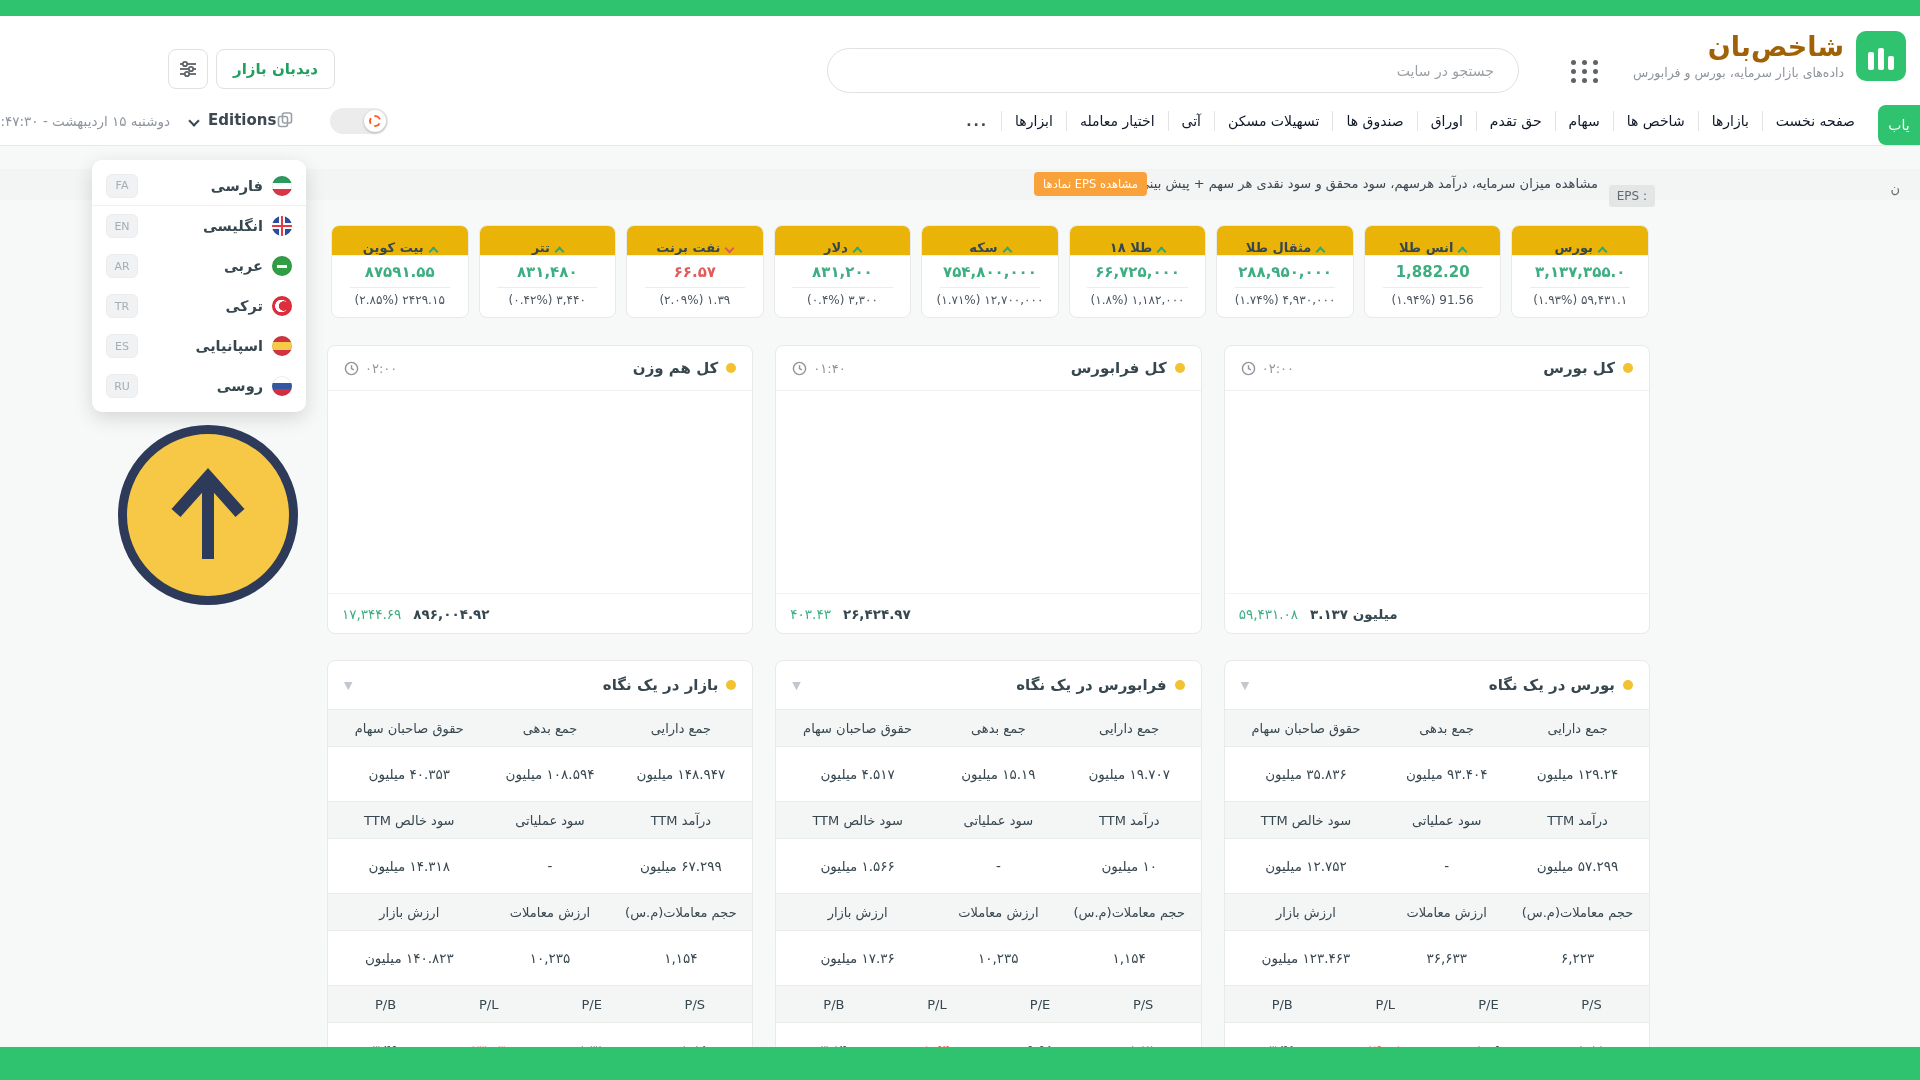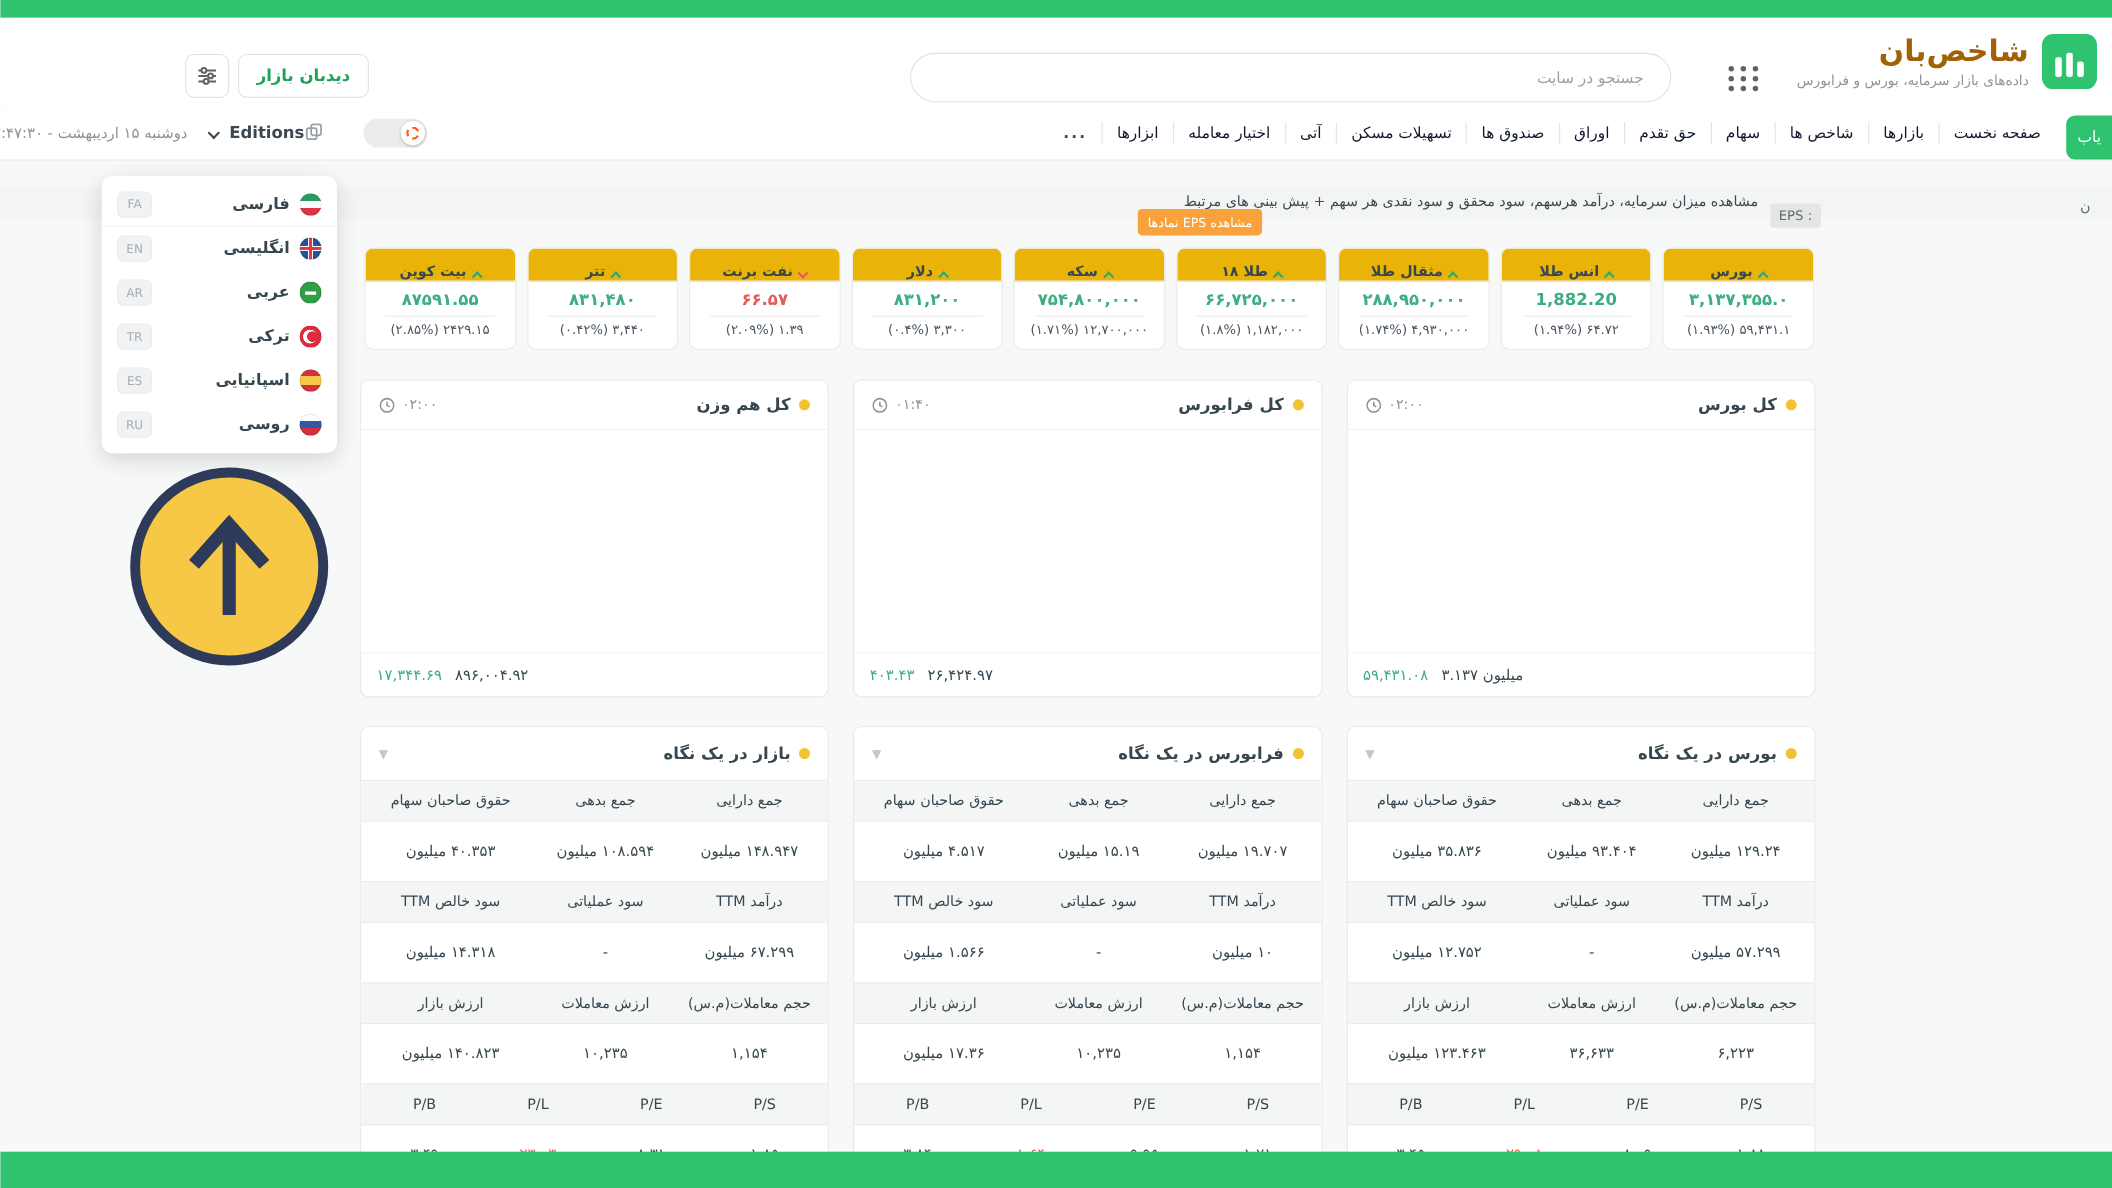--- a/index.html
+++ b/index.html
@@ -82,21 +82,21 @@
     radial-gradient(circle at 47% 50%,#fff 0 6px,transparent 6.5px),
     #e02d3c; }
   .flag-es { background:linear-gradient(180deg,#d2343f 30%,#f7c948 30% 72%,#d2343f 72%); }
   .flag-ru { background:linear-gradient(180deg,#fff 34%,#3557a2 34% 66%,#d03040 66%); }
 
   
   .eps { left:0; top:169px; width:1920px; height:31px; background:#f3f4f4; }
   .eps-badge { right:265px; top:16px; height:22px; padding:0 8px; background:#e4e6e6;
     border-radius:3px; color:#5f6a72; font-size:12px; line-height:22px; direction:ltr; }
   .eps-text { right:322px; top:7px; font-size:13px; color:#3c4852; white-space:nowrap; }
-  .eps-btn { right:773px; top:21px; height:24px; padding:0 9px; background:#f9a13b; border:none;
+  .eps-btn { right:773px; top:3px; height:24px; padding:0 9px; background:#f9a13b; border:none;
     border-radius:4px; color:#fff; font-size:11.5px; cursor:pointer; font-family:inherit; }
   .eps-frag { right:20px; top:12px; font-size:13px; color:#5f6a72; }
 
   
   .tickers { left:331px; top:225px; width:1318px; height:93px; display:flex; gap:10px; }
   .tcard { flex:1; background:#fff; border:1px solid #e9e9e9; border-radius:8px; overflow:hidden;
     display:flex; flex-direction:column; }
   .t-head { height:30px; display:flex; align-items:flex-end; justify-content:center; gap:6px;
     background:#eab308; border-bottom:1px solid #f0f0f0; font-size:13px; font-weight:bold; color:#37474f; }
   .chev { display:inline-block; width:7px; height:7px; border-top:2.5px solid; border-left:2.5px solid; }
@@ -114,21 +114,21 @@
   .c-head { height:45px; border-bottom:1px solid #efefef; display:flex; align-items:center;
     justify-content:space-between; padding:0 16px; }
   .c-title-wrap { display:flex; align-items:center; gap:8px; }
   .dot { width:10px; height:10px; border-radius:50%; background:#f2c230; }
   .c-title { font-size:15px; font-weight:bold; color:#37474f; }
   .c-time-wrap { display:flex; align-items:center; gap:6px; direction:ltr; color:#8d949b; font-size:13px; }
   .c-body { flex:1; background:#fff; }
   .c-foot { height:40px; border-top:1px solid #f3f3f3; display:flex; align-items:center;
     gap:12px; padding:0 14px; direction:ltr; }
   .c-foot .g { color:#3dae81; font-size:13.5px; }
-  .c-foot .d { color:#37474f; font-size:13.5px; }
+  .c-foot .d { color:#37474f; font-size:13.5px;font-weight:bold; }
 
   
   .tables { left:327px; top:660px; width:1323px; display:flex; gap:22px; }
   .gcard { flex:1; background:#fff; border:1px solid #e9e9e9; border-radius:8px 8px 0 0;
     display:flex; flex-direction:column; overflow:hidden; }
   .g-head { height:48px; display:flex; align-items:center; justify-content:space-between; padding:0 16px; }
   .g-caret { color:#c2c7cc; font-size:11px; cursor:pointer; }
   .lrow { height:38px; background:#f4f5f5; border-top:1px solid #eaebeb; border-bottom:1px solid #eaebeb;
     display:grid; grid-template-columns:1fr 1fr 1.15fr; align-items:center; text-align:center;
     font-size:13px; color:#37474f; padding:0 6px; }
@@ -284,21 +284,21 @@
       <div class="t-div"></div>
       <div class="t-change">(۱.۹۳%) ۵۹,۴۳۱.۱</div>
     </div>
     <div class="tcard">
       <div class="t-head">
           <span class="chev up"></span>
         <span>انس طلا</span>
         </div>
       <div class="t-value up">1,882.20</div>
       <div class="t-div"></div>
-      <div class="t-change">(۱.۹۴%) ۶۴.۷۲</div>
+      <div class="t-change">(۱.۹۴%) 91.56</div>
     </div>
     <div class="tcard">
       <div class="t-head">
           <span class="chev up"></span>
         <span>مثقال طلا</span>
         </div>
       <div class="t-value up">۲۸۸,۹۵۰,۰۰۰</div>
       <div class="t-div"></div>
       <div class="t-change">(۱.۷۴%) ۴,۹۳۰,۰۰۰</div>
     </div>

